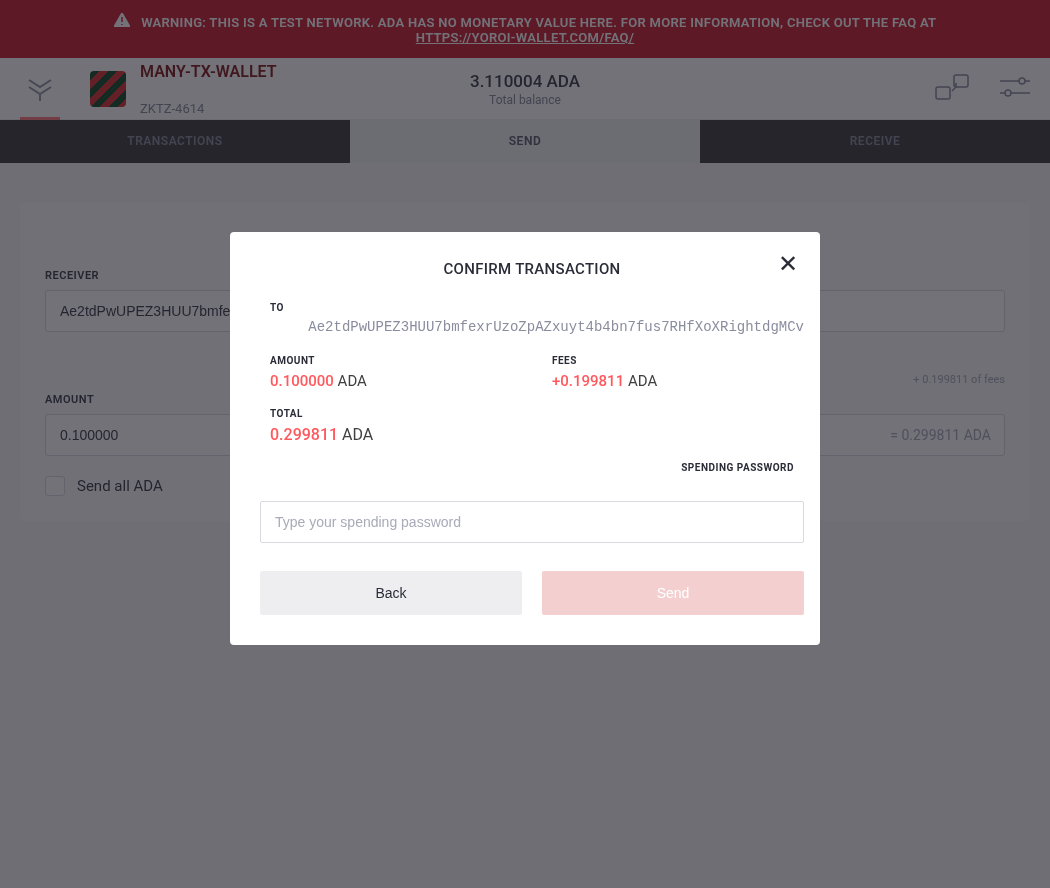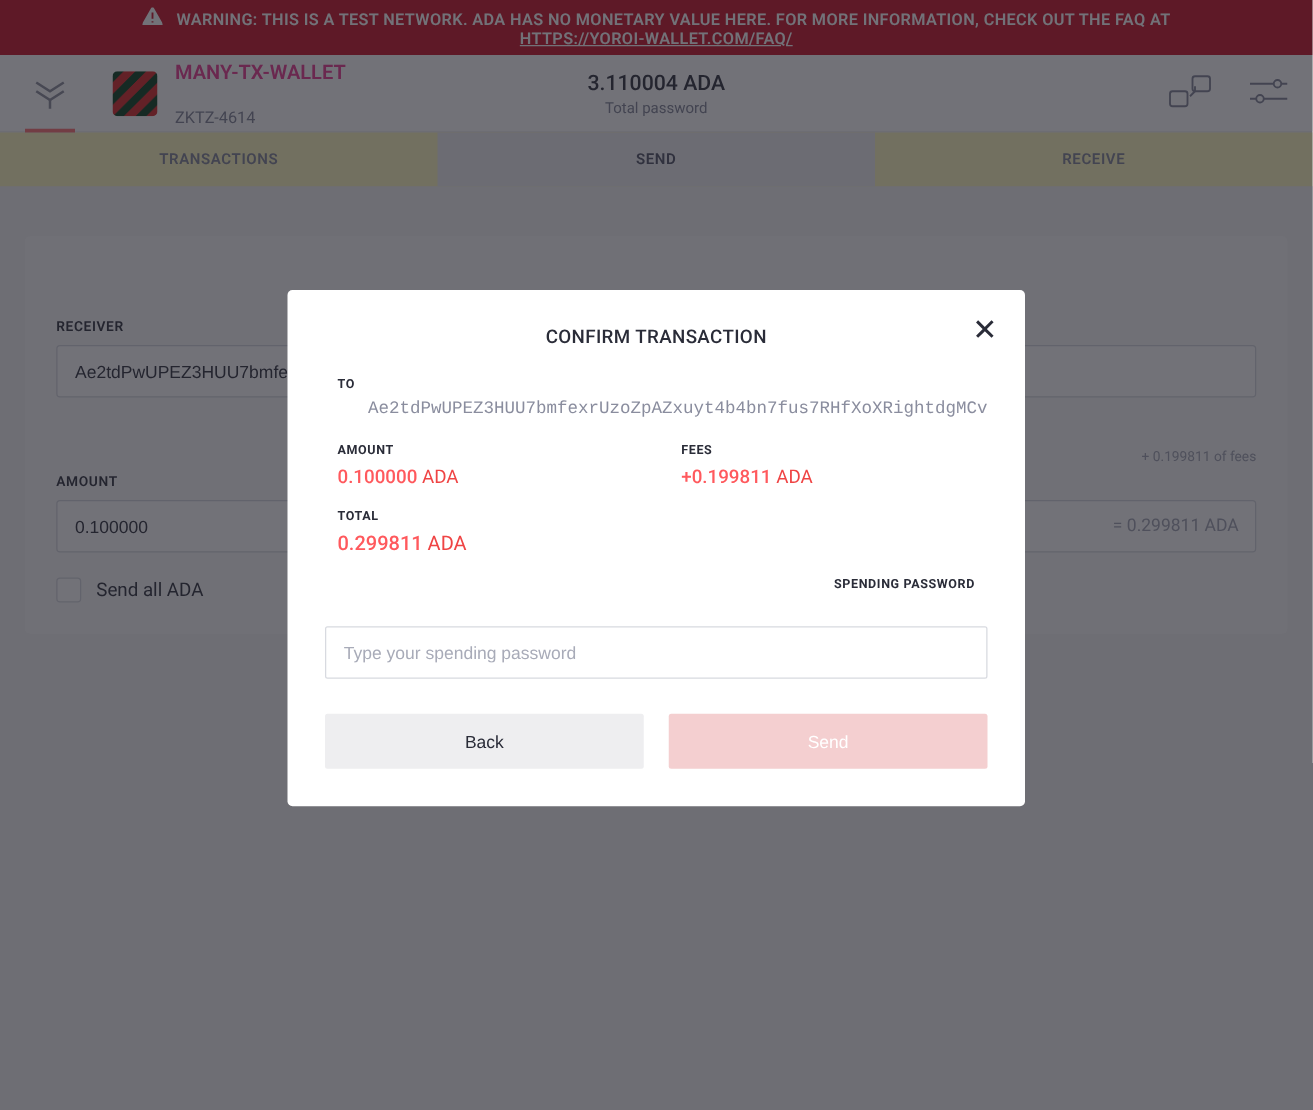--- a/index.html
+++ b/index.html
@@ -20,21 +20,21 @@
       color: #ffffff;
       padding: 5px 20px;
       text-align: center;
       font-size: 13px;
       font-weight: 600;
       letter-spacing: 0.3px;
       display: flex;
       flex-direction: column;
       align-items: center;
       justify-content: center;
-      height: 44px;
+      height: 58px;
     }
     .warning-banner a {
       color: #ffffff;
       text-decoration: underline;
     }
     .warning-icon {
       display: inline-block;
       margin-right: 8px;
     }
     .top-bar {
@@ -72,21 +72,21 @@
       background-size: 18px 18px;
       margin-right: 14px;
     }
     .wallet-info {
       display: flex;
       flex-direction: column;
     }
     .wallet-name {
       font-size: 16px;
       font-weight: 600;
-      color: #ec4899;
+      color: #7f1d1d;
     }
     .wallet-id {
       font-size: 13px;
       color: #8a8d9e;
       margin-top: 20px;
     }
     .balance-info {
       margin-left: auto;
       margin-right: auto;
       text-align: center;
@@ -106,21 +106,21 @@
     }
     .top-icons {
       margin-left: auto;
       display: flex;
       gap: 30px;
       align-items: center;
       color: #8a8d9e;
     }
     .tabs {
       display: flex;
-      background: #fef9c3;
+      background: #404040;
       height: 43px;
     }
     .tab {
       flex: 1;
       display: flex;
       align-items: center;
       justify-content: center;
       font-size: 12px;
       font-weight: 600;
       letter-spacing: 0.5px;
@@ -206,21 +206,21 @@
       display: flex;
       align-items: flex-start;
       justify-content: center;
       padding-top: 232px;
       z-index: 100;
     }
     .modal {
       background: #ffffff;
       width: 590px;
       border-radius: 4px;
-      padding: 28px 30px 30px 30px;
+      padding: 28px 16px 30px 30px;
       position: relative;
     }
     .modal-title {
       text-align: center;
       font-size: 15px;
       font-weight: 500;
       color: #2a2c38;
       margin-bottom: 24px;
       letter-spacing: 0.3px;
     }
@@ -258,21 +258,21 @@
     }
     .modal-value {
       font-size: 15px;
       font-weight: 400;
     }
     .modal-value .num {
       color: #ff595d;
       font-weight: 500;
     }
     .modal-value .unit {
-      color: #ef4444;
+      color: #404040;
     }
     .modal-password-group {
       margin-top: 8px;
       margin-bottom: 28px;
       text-align: right;
     }
     .modal-password-label {
       font-size: 10px;
       font-weight: 700;
       letter-spacing: 0.5px;
@@ -339,21 +339,21 @@
       <path d="M15 20 L15 27"></path>
     </svg>
   </div>
   <div class="wallet-avatar"></div>
   <div class="wallet-info">
     <div class="wallet-name">MANY-TX-WALLET</div>
     <div class="wallet-id">ZKTZ-4614</div>
   </div>
   <div class="balance-info">
     <div class="balance-amount">3.110004 ADA</div>
-    <div class="balance-label">Total password</div>
+    <div class="balance-label">Total balance</div>
   </div>
   <div class="top-icons">
     <span>
       <svg width="36" height="28" viewBox="0 0 36 28" fill="none" stroke="#8a8d9e" stroke-width="1.5">
         <rect x="20" y="2" width="14" height="12" rx="2"></rect>
         <rect x="2" y="14" width="14" height="12" rx="2"></rect>
         <path d="M18 18 L22 14 M22 14 L22 10"></path>
       </svg>
     </span>
     <span>

